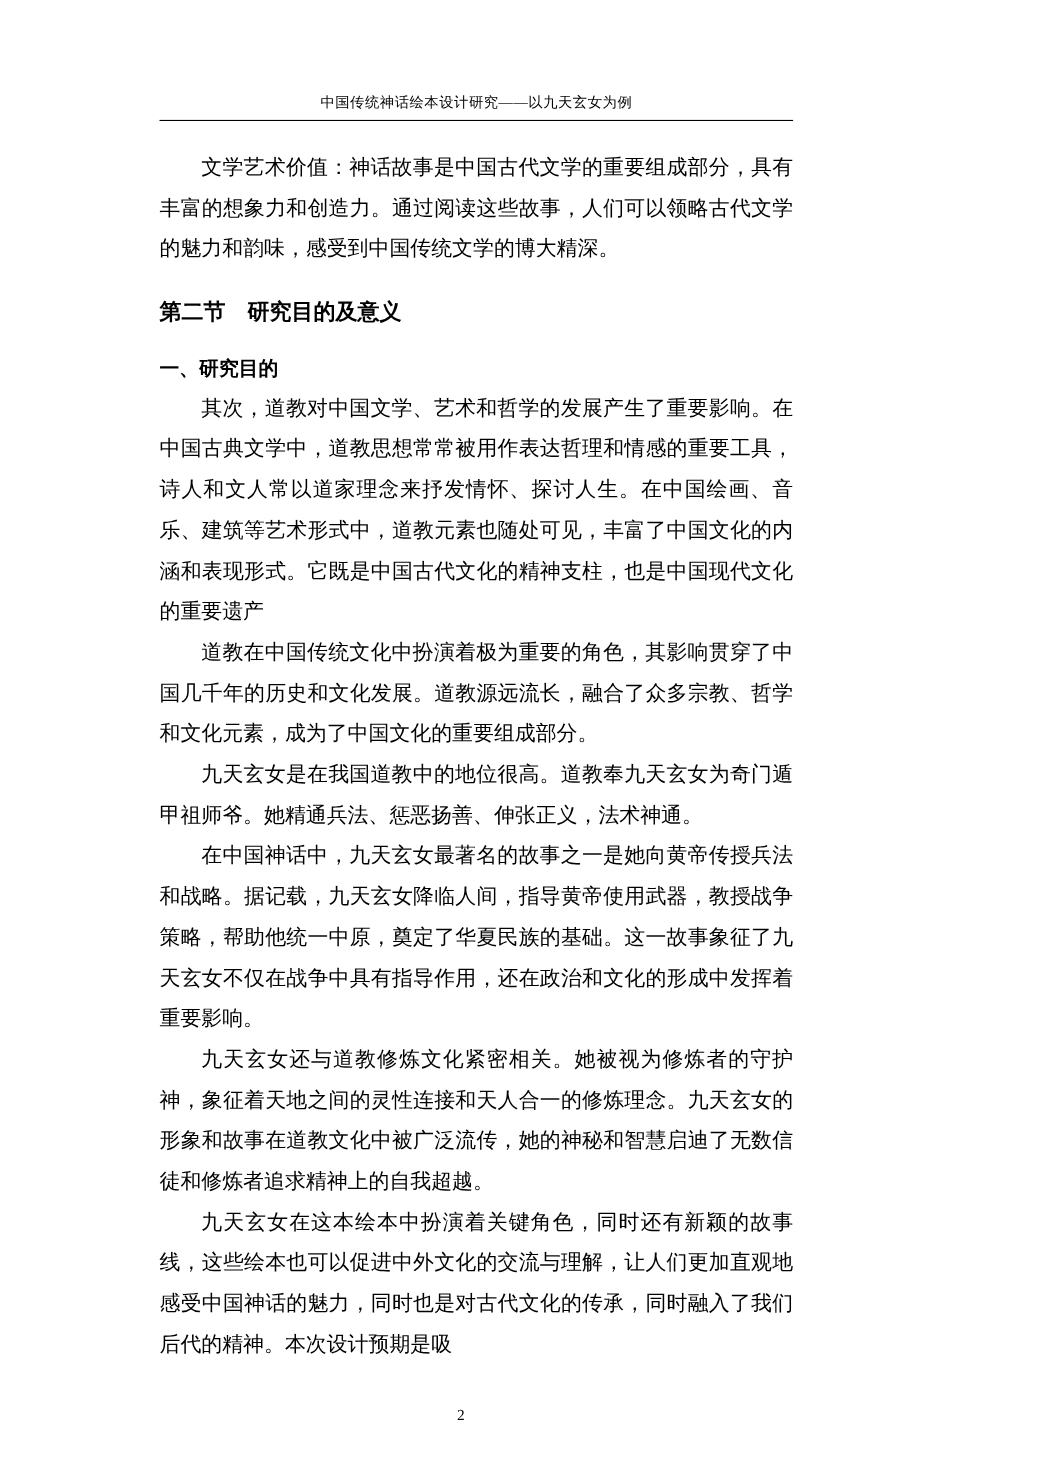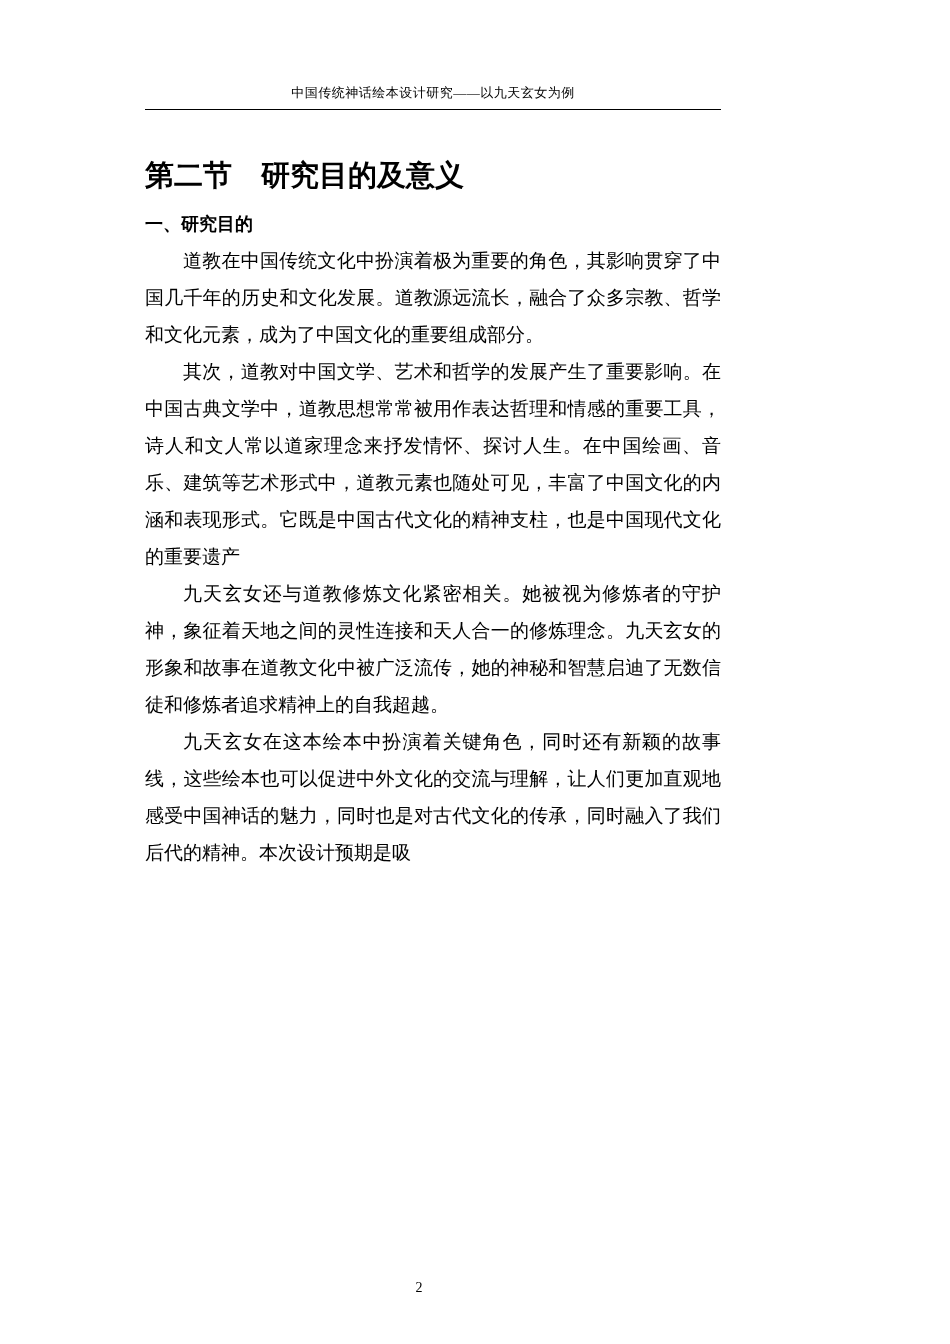--- a/index.html
+++ b/index.html
@@ -41,23 +41,23 @@
     margin: 0;
     font-size: 19px;
     line-height: 37px;
     text-align: justify;
     text-justify: inter-character;
     text-indent: 2em;
     font-weight: 400;
   }
   .h1 {
     margin: 26px 0 20px 0;
-    font-family: Liberation Serif, serif;
+    font-family: Liberation Mono, monospace;
     font-weight: 700;
-    font-size: 29px;
+    font-size: 20px;
     line-height: 30px;
   }
   .h2 {
     margin: 12px 0 4px 0;
     font-family: Liberation Sans, sans-serif;
     font-weight: 700;
     font-size: 18px;
     line-height: 28px;
   }
   .page-number {
@@ -73,31 +73,34 @@
 <body>
 
 <div class="page">
 
   <div class="doc-header">
     <span>中国传统神话绘本设计研究——以九天玄女为例</span>
   </div>
 
   <div class="doc-body">
 
+    <p class="para">文学艺术价值：神话故事是中国古代文学的重要组成部分，具有丰富的想象力和创造力。通过阅读这些故事，人们可以领略古代文学的魅力和韵味，感受到中国传统文学的博大精深。</p>
 
 
     <h1 class="h1">第二节　研究目的及意义</h1>
 
     <h2 class="h2">一、研究目的</h2>
 
+    <p class="para">其次，道教对中国文学、艺术和哲学的发展产生了重要影响。在中国古典文学中，道教思想常常被用作表达哲理和情感的重要工具，诗人和文人常以道家理念来抒发情怀、探讨人生。在中国绘画、音乐、建筑等艺术形式中，道教元素也随处可见，丰富了中国文化的内涵和表现形式。它既是中国古代文化的精神支柱，也是中国现代文化的重要遗产</p>
+
     <p class="para">道教在中国传统文化中扮演着极为重要的角色，其影响贯穿了中国几千年的历史和文化发展。道教源远流长，融合了众多宗教、哲学和文化元素，成为了中国文化的重要组成部分。</p>
 
-    <p class="para">其次，道教对中国文学、艺术和哲学的发展产生了重要影响。在中国古典文学中，道教思想常常被用作表达哲理和情感的重要工具，诗人和文人常以道家理念来抒发情怀、探讨人生。在中国绘画、音乐、建筑等艺术形式中，道教元素也随处可见，丰富了中国文化的内涵和表现形式。它既是中国古代文化的精神支柱，也是中国现代文化的重要遗产</p>
+    <p class="para">九天玄女是在我国道教中的地位很高。道教奉九天玄女为奇门遁甲祖师爷。她精通兵法、惩恶扬善、伸张正义，法术神通。</p>
 
-
+    <p class="para">在中国神话中，九天玄女最著名的故事之一是她向黄帝传授兵法和战略。据记载，九天玄女降临人间，指导黄帝使用武器，教授战争策略，帮助他统一中原，奠定了华夏民族的基础。这一故事象征了九天玄女不仅在战争中具有指导作用，还在政治和文化的形成中发挥着重要影响。</p>
 
     <p class="para">九天玄女还与道教修炼文化紧密相关。她被视为修炼者的守护神，象征着天地之间的灵性连接和天人合一的修炼理念。九天玄女的形象和故事在道教文化中被广泛流传，她的神秘和智慧启迪了无数信徒和修炼者追求精神上的自我超越。</p>
 
     <p class="para">九天玄女在这本绘本中扮演着关键角色，同时还有新颖的故事线，这些绘本也可以促进中外文化的交流与理解，让人们更加直观地感受中国神话的魅力，同时也是对古代文化的传承，同时融入了我们后代的精神。本次设计预期是吸</p>
 
   </div>
 
   <div class="page-number">2</div>
 
 </div>

